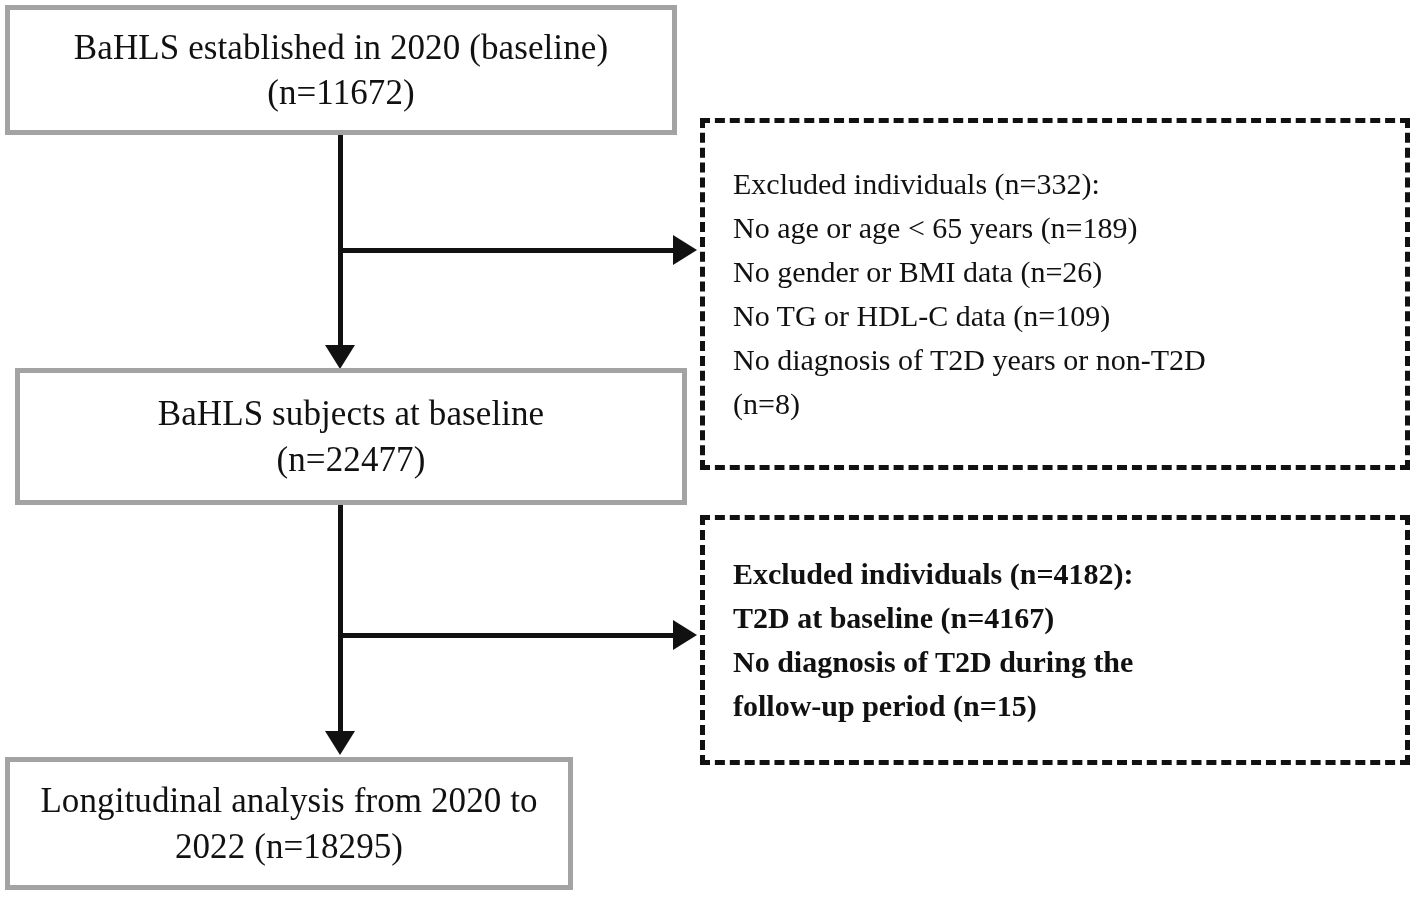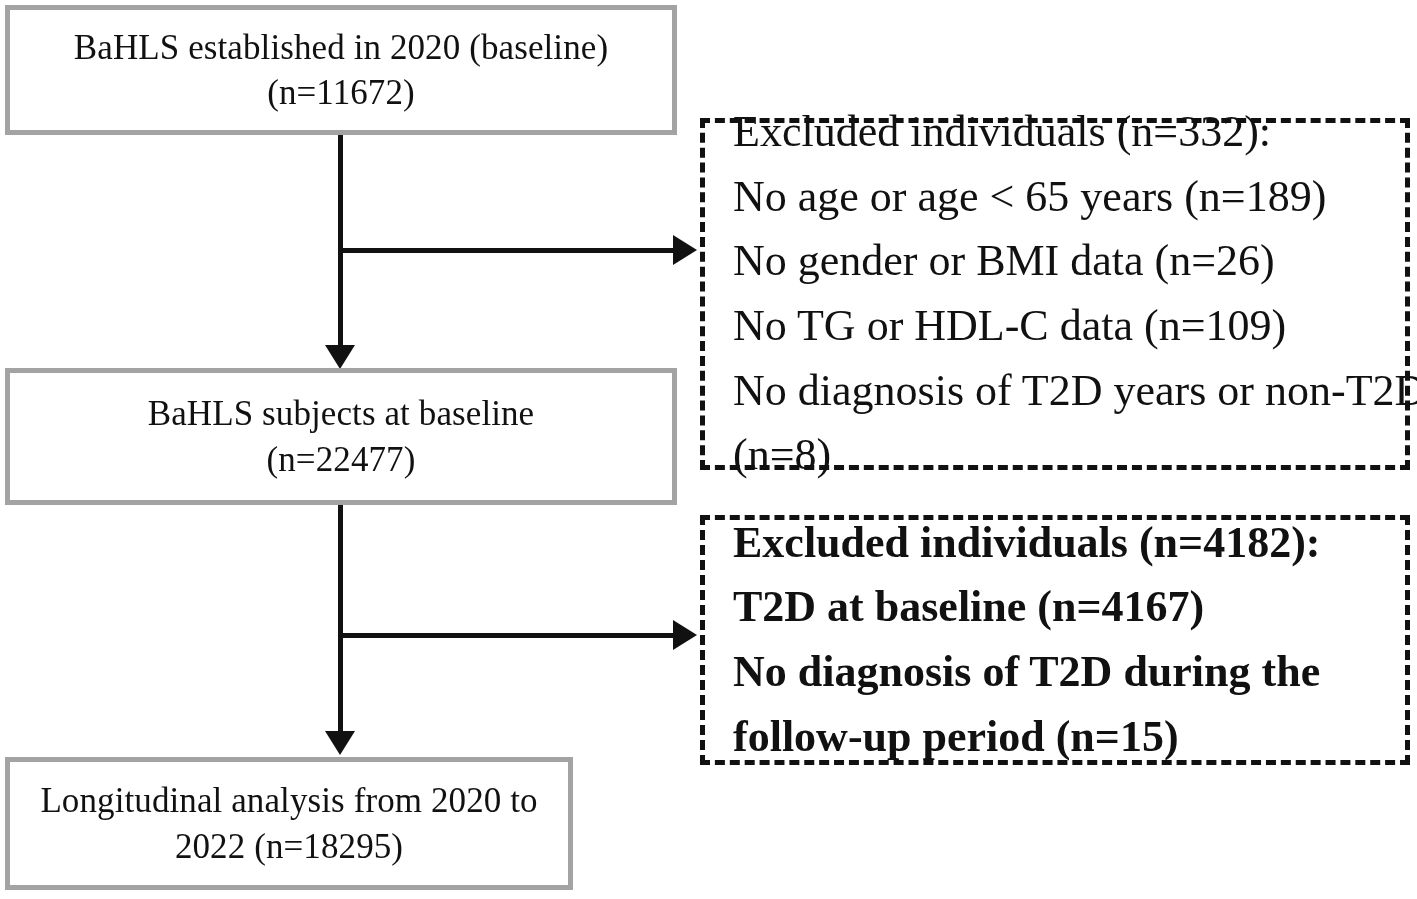--- a/index.html
+++ b/index.html
@@ -32,36 +32,36 @@
     padding: 4px 10px;
   }
   .node-box .line {
     font-size: 35px;
     line-height: 1.30;
     letter-spacing: 0.1px;
     white-space: nowrap;
   }
 
   #box-baseline-cohort { left: 5px;  top: 5px;   width: 672px; height: 130px; }
-  #box-eligible-subjects { left: 5px; top: 368px; width: 672px; height: 137px; }
+  #box-eligible-subjects { left: 15px; top: 368px; width: 672px; height: 137px; }
   #box-longitudinal-analysis { left: 5px; top: 757px; width: 568px; height: 133px; }
 
   
   .excl-box {
     position: absolute;
     box-sizing: border-box;
     border: 5px dashed #111111;
     background: #ffffff;
     display: flex;
     flex-direction: column;
     justify-content: center;
     padding: 6px 6px 6px 28px;
   }
   .excl-box .line {
-    font-size: 44px;
+    font-size: 30px;
     line-height: 1.47;
     white-space: nowrap;
     text-align: left;
   }
 
   #box-exclusions-baseline { left: 700px; top: 118px; width: 710px; height: 352px; }
   #box-exclusions-followup { left: 700px; top: 515px; width: 710px; height: 250px; font-weight: bold; }
 
   
   .v-line {

